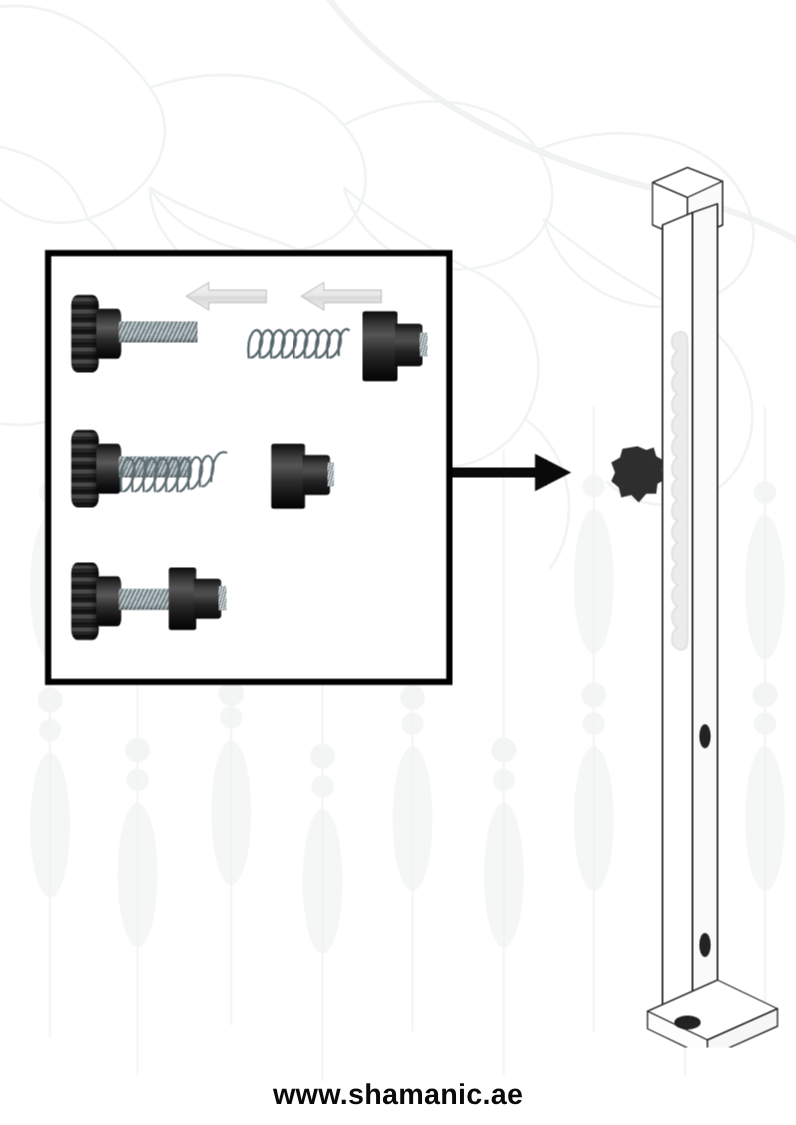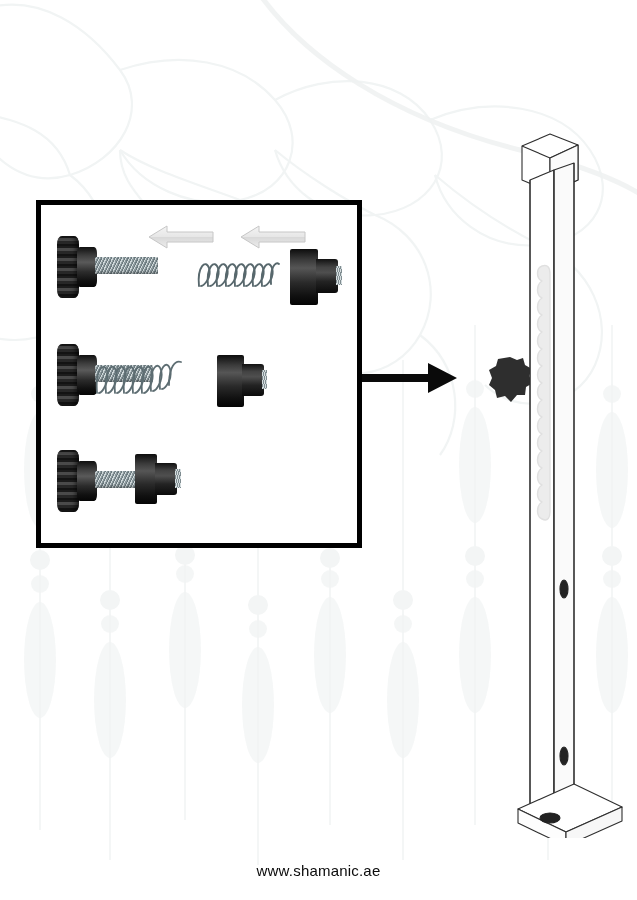--- a/index.html
+++ b/index.html
@@ -89,21 +89,21 @@
   
   .knob-front{position:absolute;}
 
   
   .pole{position:absolute;}
 
   
   .footer{
     position:absolute;left:0;width:637px;
     text-align:center;
-    font-size:15px;font-weight:normal;color:#0a0a0a;
+    font-size:23px;font-weight:bold;color:#0a0a0a;
     letter-spacing:.2px;
   }
 </style>
 </head>
 <body>
 
 <div id="stage">
 
   <div class="wm">
     <svg width="637" height="900" viewBox="0 0 637 900" xmlns="http://www.w3.org/2000/svg">

